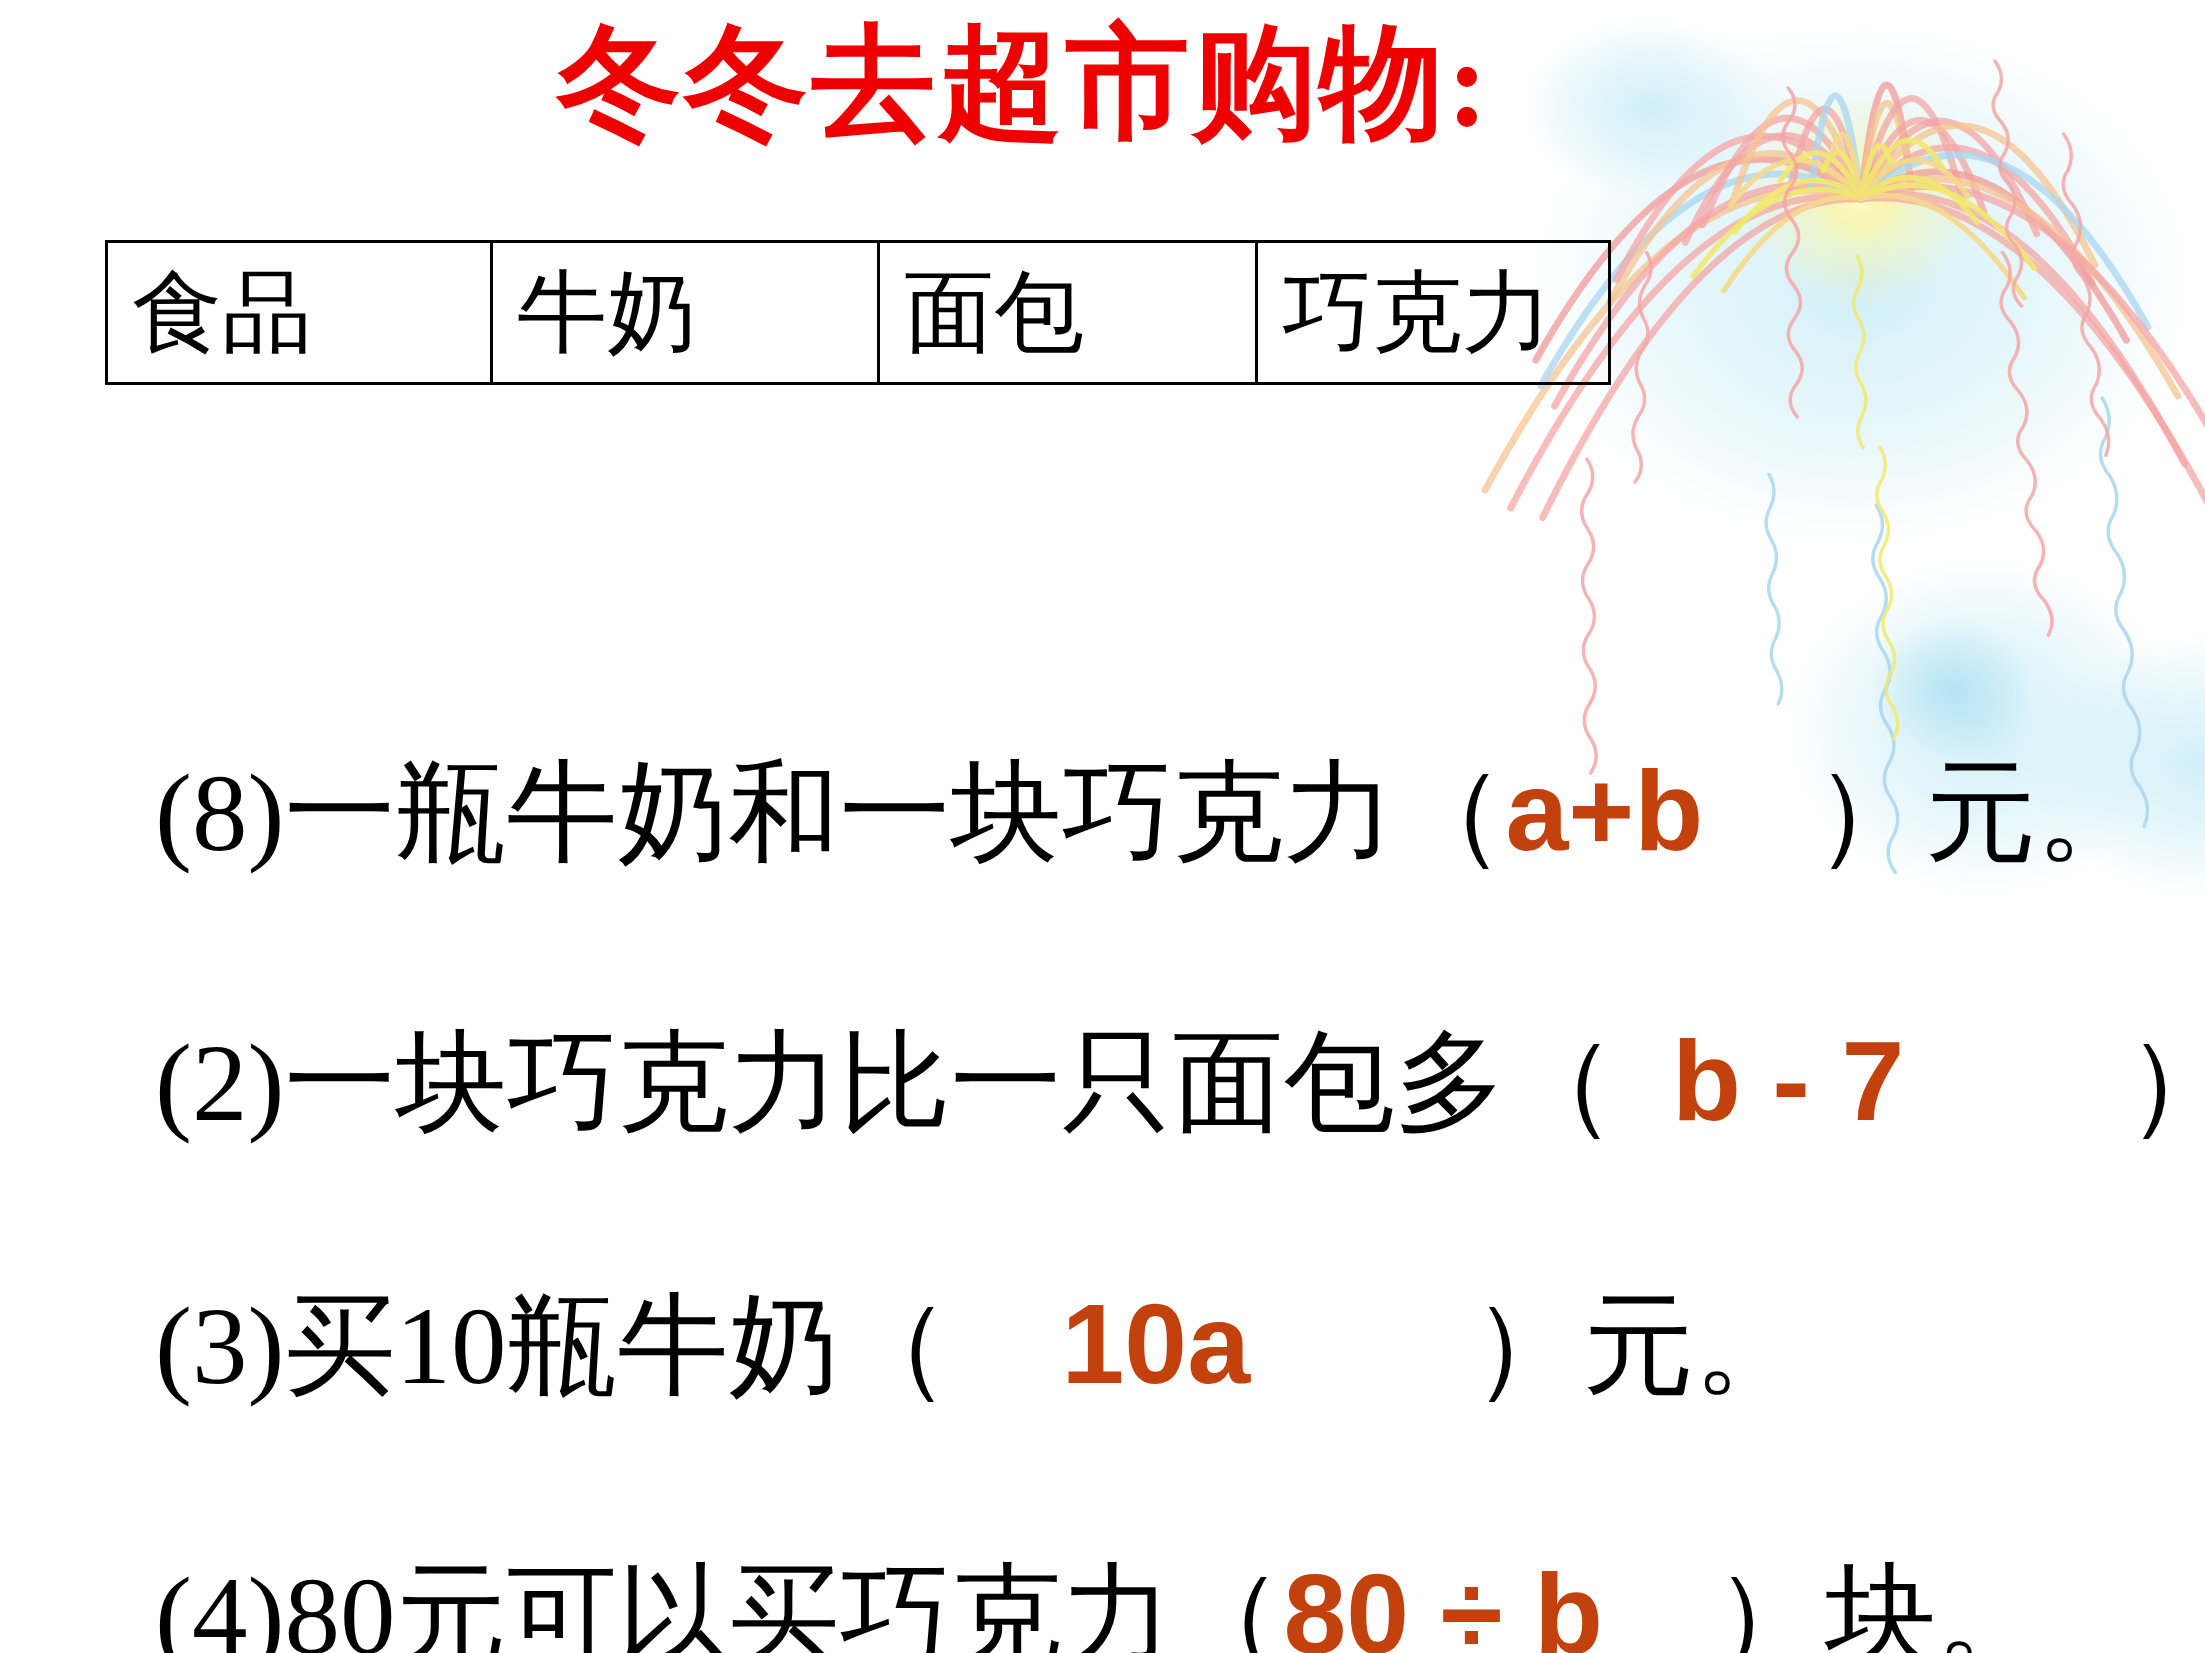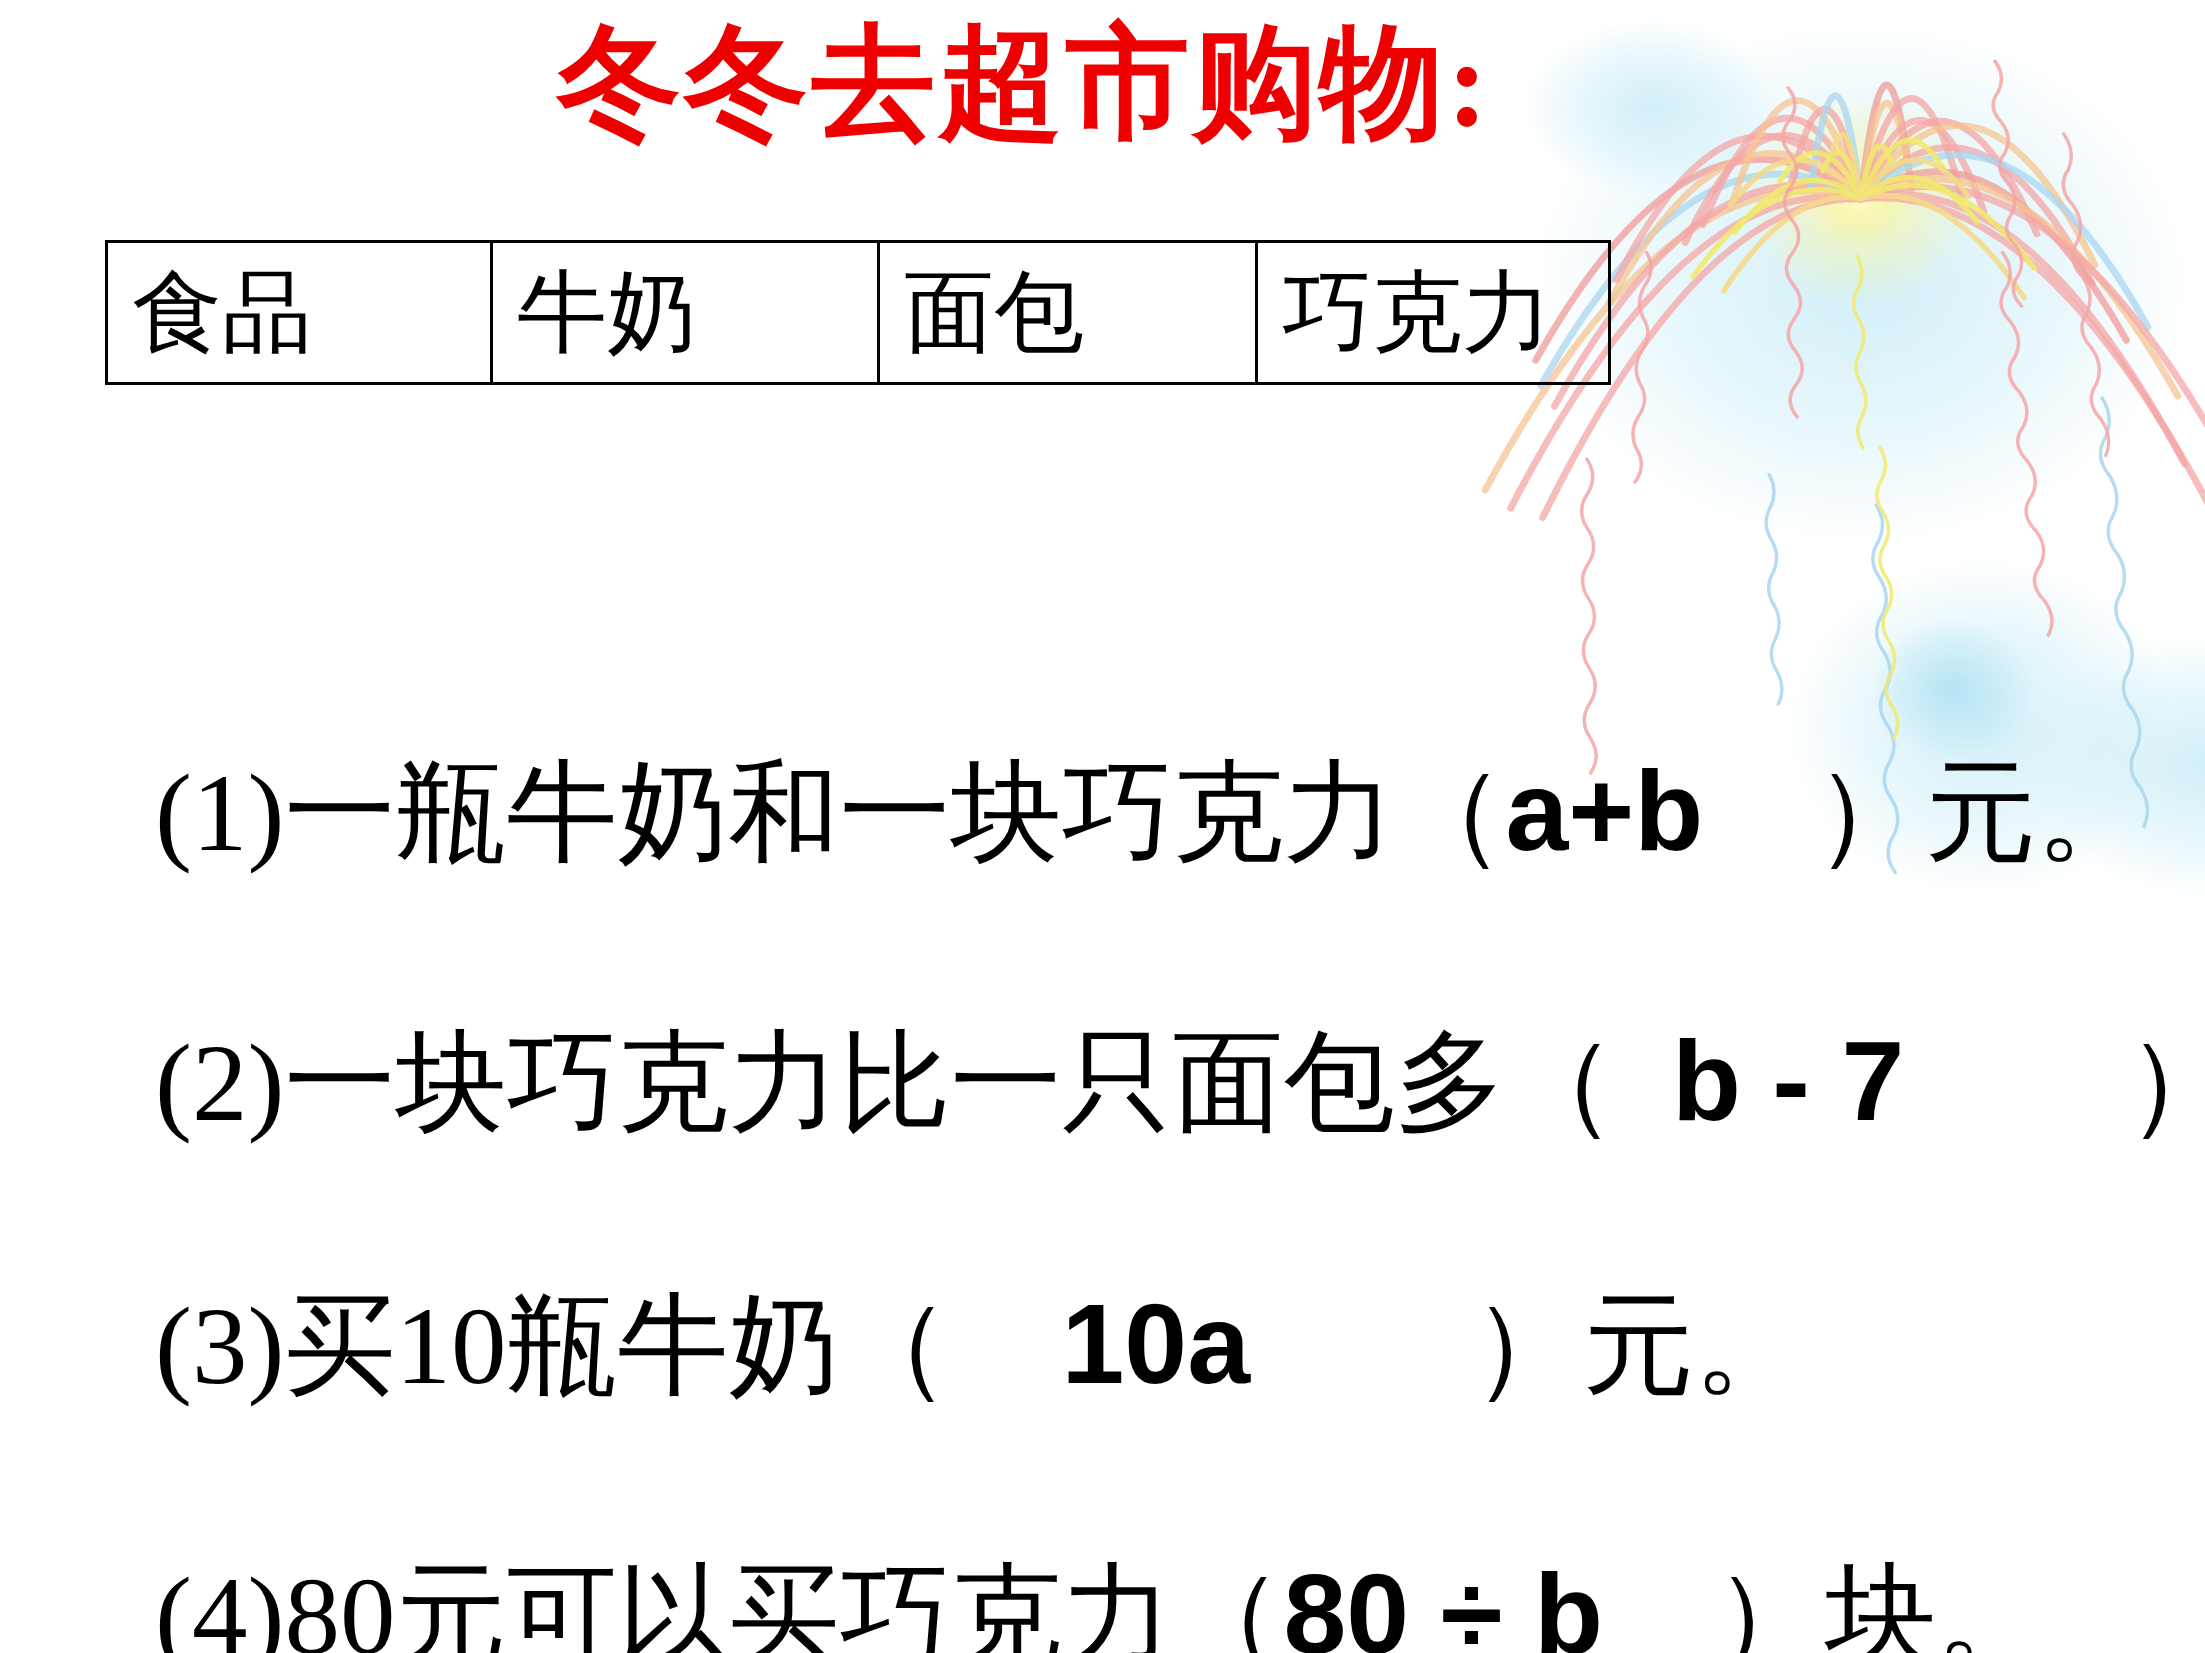--- a/index.html
+++ b/index.html
@@ -28,21 +28,21 @@
   }
   table.price tr.r1 td{height:139px;}
   table.price tr.r2 td{height:133px;}
   .q{
     position:absolute;left:44px;
     font-size:111px;line-height:1.15;color:#000;
     white-space:pre;
   }
   .q .ans{
     font-family:"Liberation Sans", sans-serif;
-    font-weight:bold;font-size:113px;color:#000000;
+    font-weight:bold;font-size:113px;color:#c2410c;
   }
   #q1{top:611px;} #q2{top:881px;} #q3{top:1144px;} #q4{top:1414px;}
 </style>
 </head>
 <body>
 
 <svg id="fireworks" width="888" height="995" viewBox="0 0 1160 1300">
   <defs>
     <radialGradient id="gCyan">
       <stop offset="0" stop-color="#CDEEF7" stop-opacity="0.9"></stop>
@@ -136,21 +136,21 @@
         <tr class="r1">
       <td>食品</td>
       <td>牛奶</td>
       <td>面包</td>
       <td>巧克力</td>
     </tr>
   </tbody>
     </table>
 
   <div class="q" id="q1">
-    <span>(1)一瓶牛奶和一块巧克力（</span><span class="ans">a+b</span><span>　）元。</span>
+    <span>(8)一瓶牛奶和一块巧克力（</span><span class="ans">a+b</span><span>　）元。</span>
   </div>
   <div class="q" id="q2">
     <span>(2)一块巧克力比一只面包多（  </span><span class="ans">b - 7</span><span>　　）元。</span>
   </div>
   <div class="q" id="q3">
     <span>(3)买10瓶牛奶（　</span><span class="ans">10a</span><span>　　）元。</span>
   </div>
   <div class="q" id="q4">
     <span>(4)80元可以买巧克力（</span><span class="ans">80 ÷ b</span><span>　）块。</span>
   </div>

